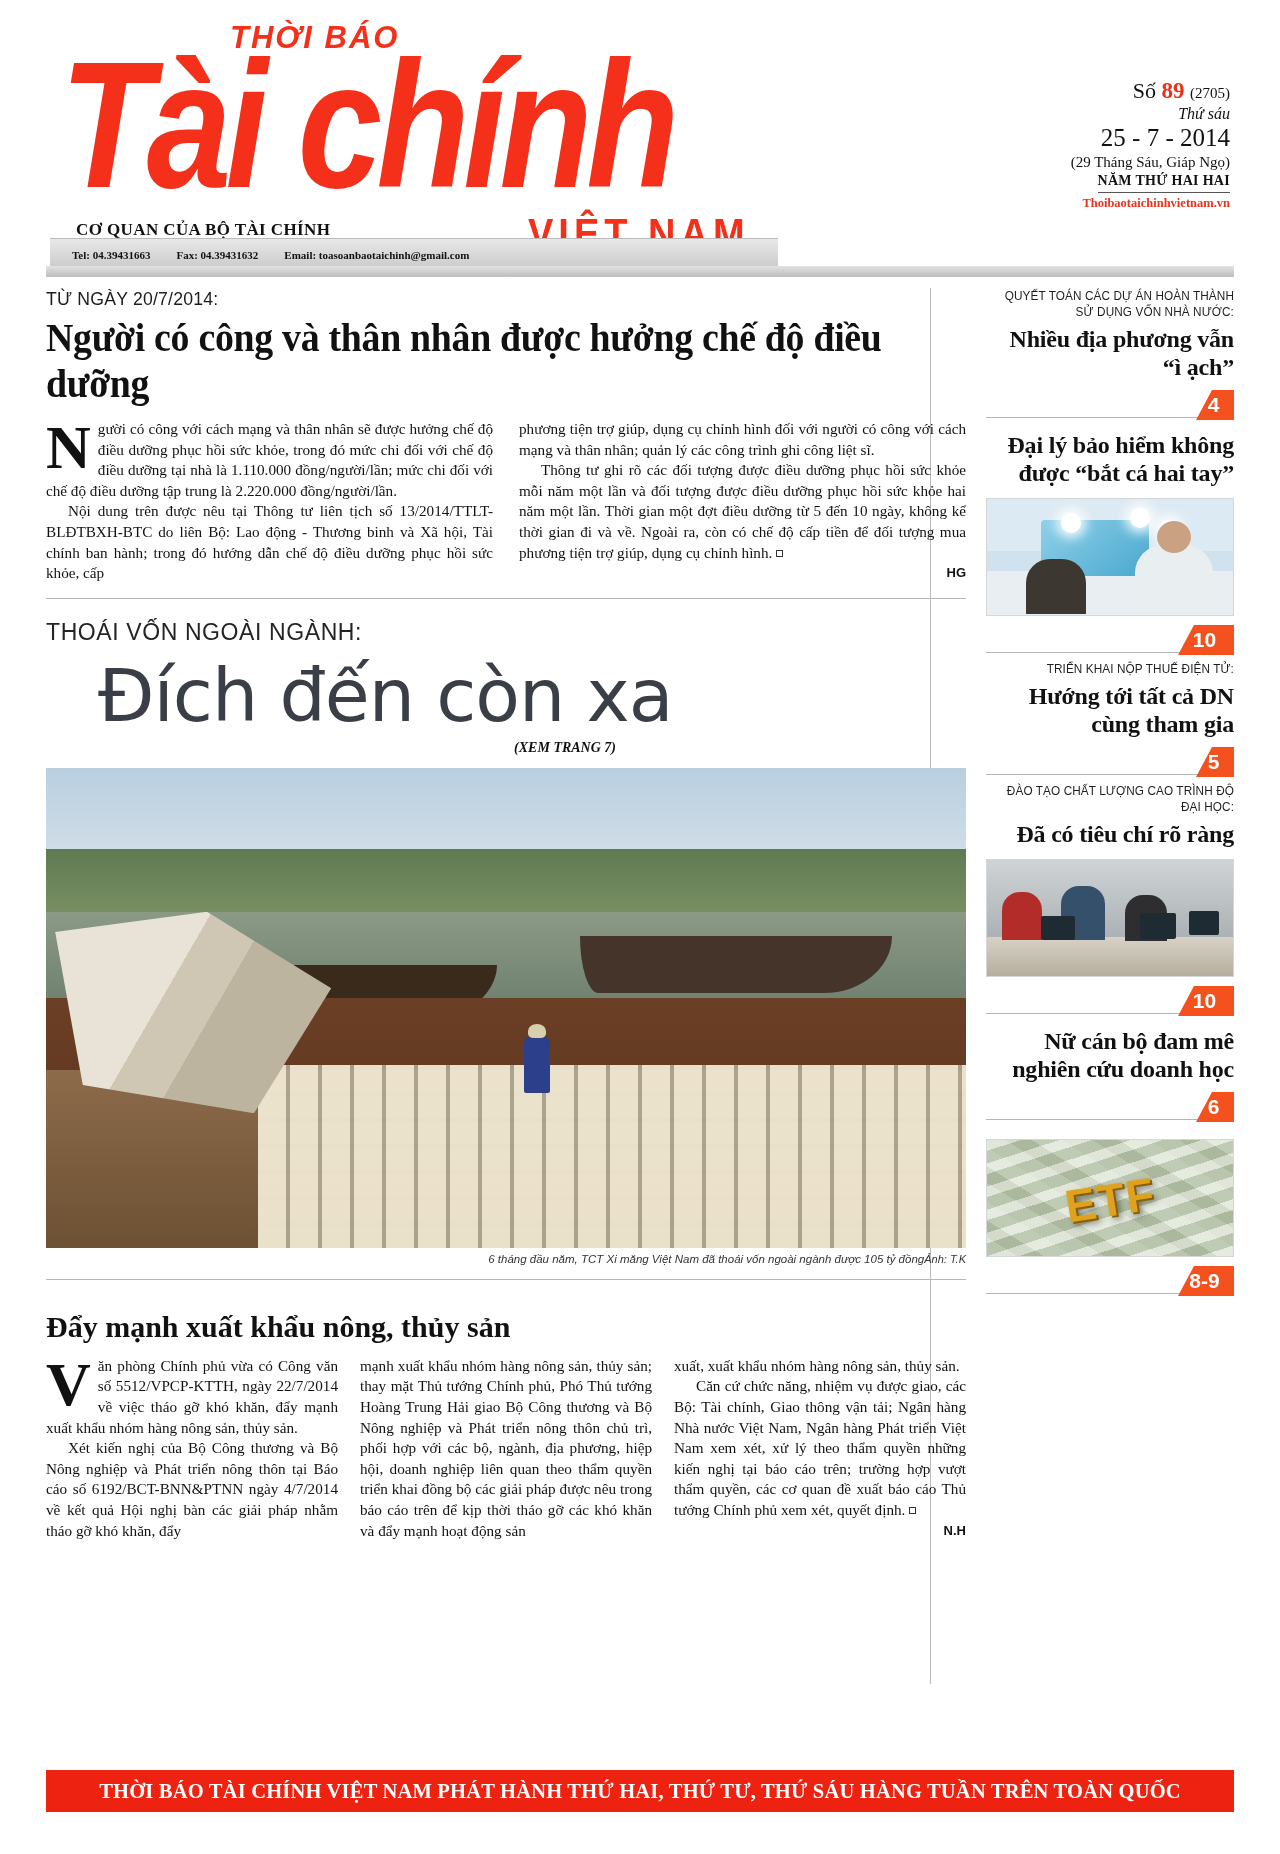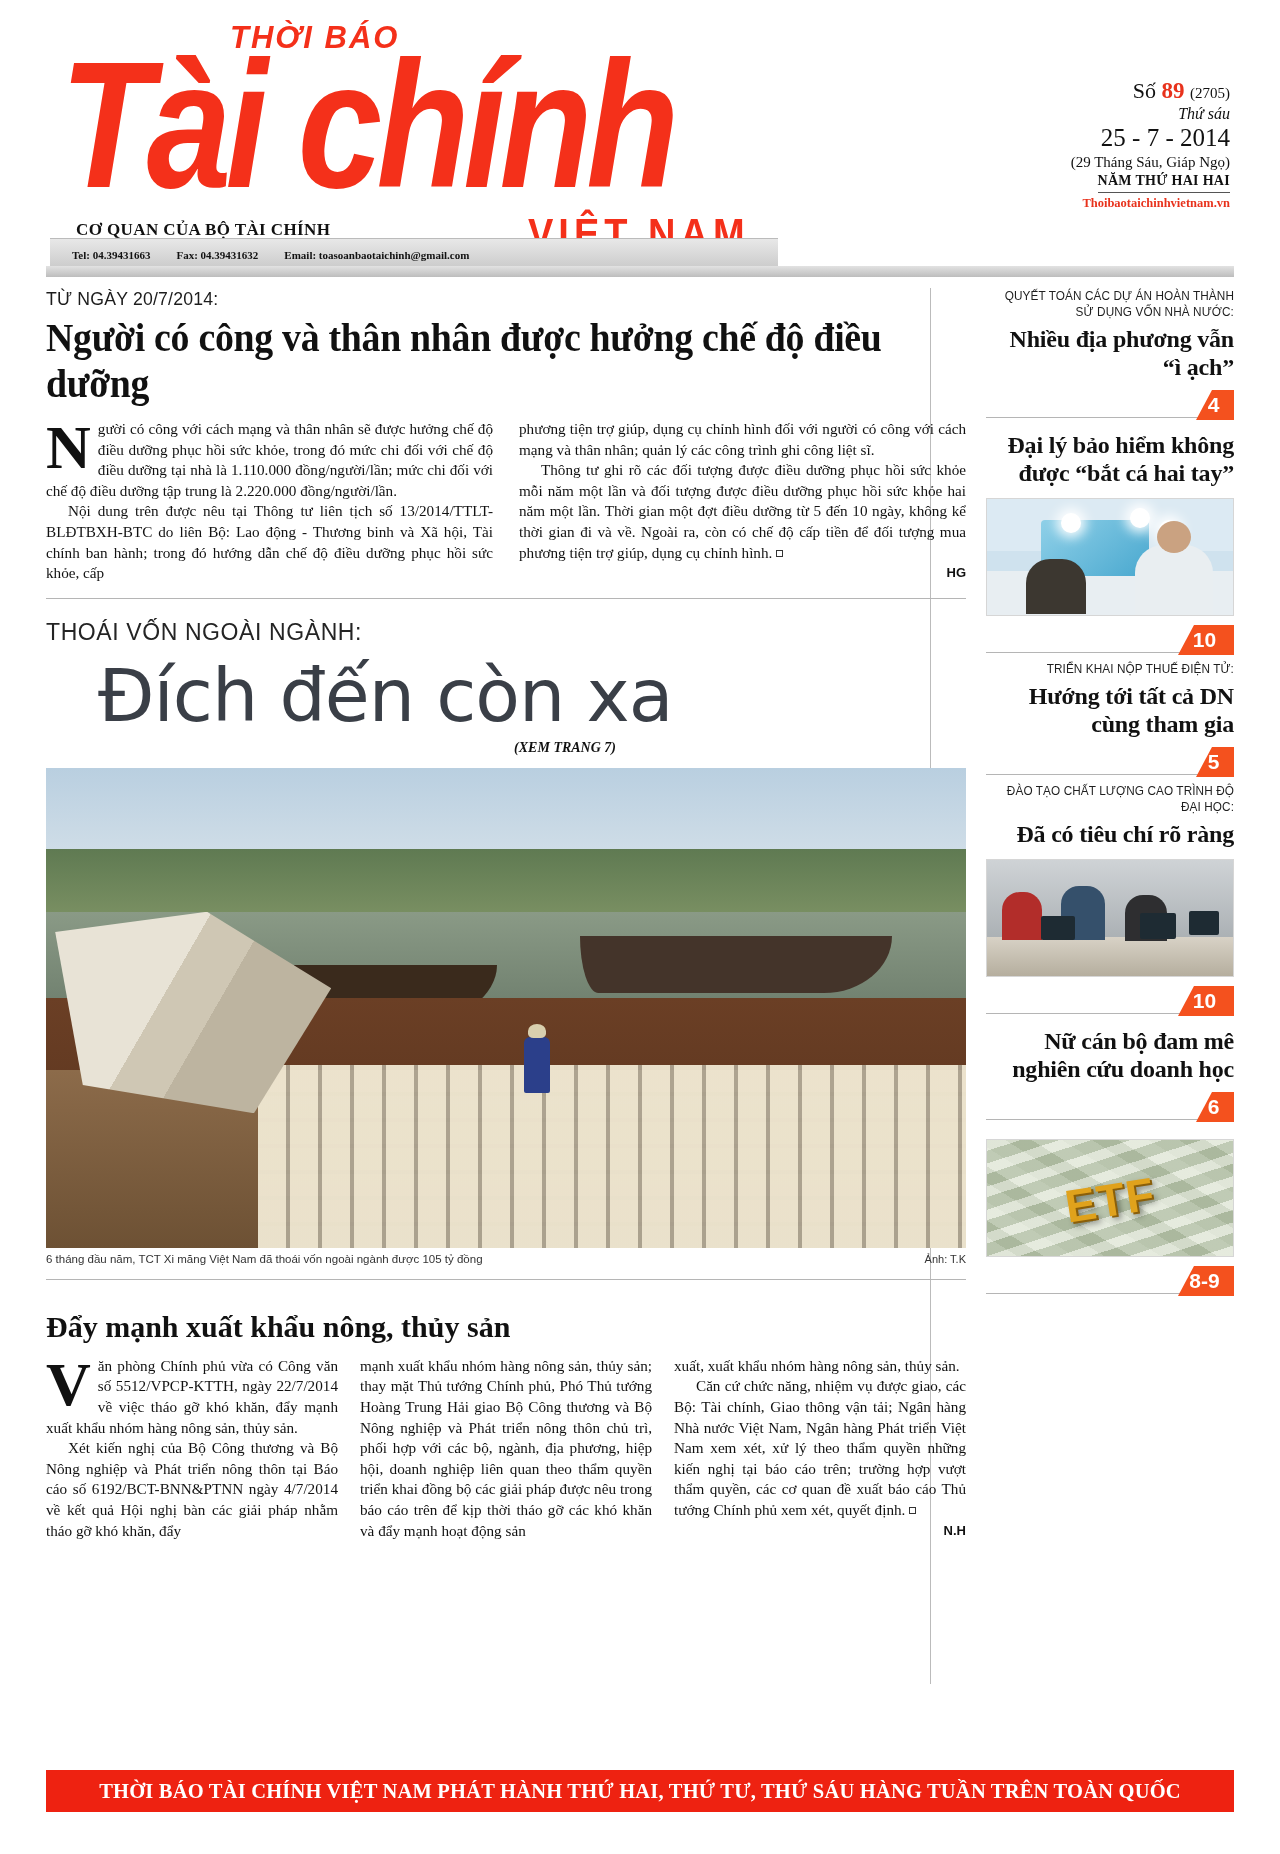--- a/index.html
+++ b/index.html
@@ -129,23 +129,23 @@
     padding-right:350px;
   }
 
   
   .photo-main {
     width:920px; height:480px; margin-top:12px;
     position:relative; overflow:hidden;
     background:#6f7f55;
   }
   .cap-row {
-    display:flex; justify-content:space-between; align-items:baseline;
-    font-family:"Liberation Sans", sans-serif;
-    font-size:11.5px; color:#333; margin-top:5px;
+    display:flex; justify-content:flex-end; align-items:baseline;
+    font-family:"Liberation Sans", sans-serif;
+    font-size:11.5px; color:#333; margin-top:5px;font-style:italic;
   }
   .cap-row .credit { font-size:11px; }
 
   .hr-after-photo { border:0; border-top:1px solid #b5b5b5; margin:14px 0 0; }
 
   
   .bottom-art { margin-top:30px; }
   .bottom-art h3 {
     font-family:"Liberation Serif", serif;
     font-weight:bold; font-size:30px; margin:0 0 12px;

